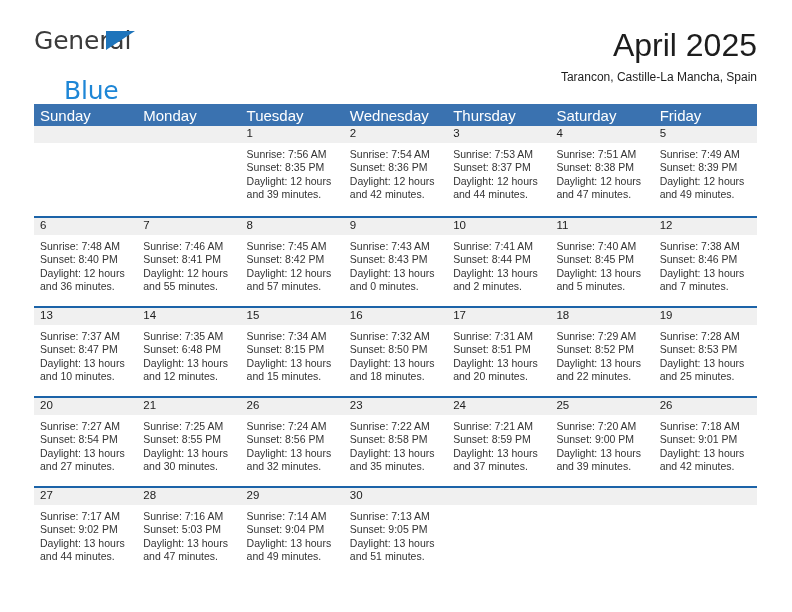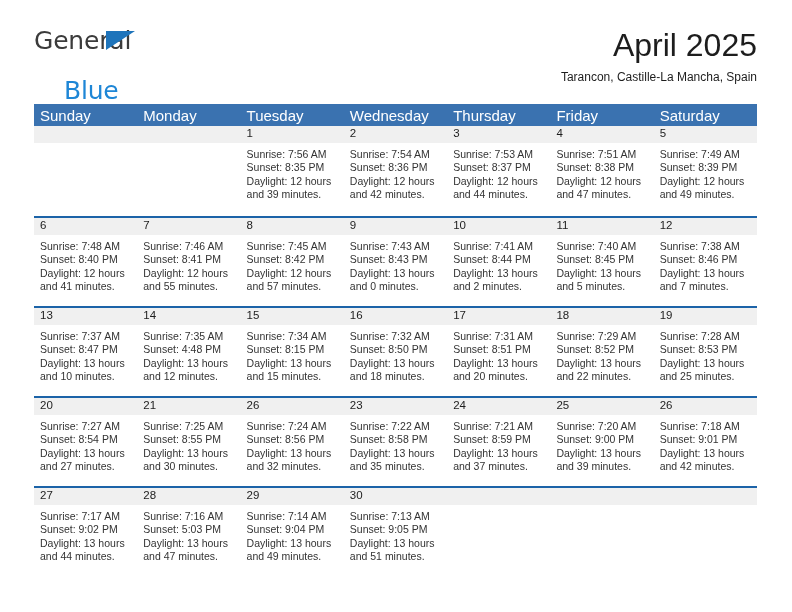--- a/index.html
+++ b/index.html
@@ -176,22 +176,22 @@
 
   </div>
 
   <div class="calendar">
     <div class="weekday-row" id="weekday-row">
         <div class="weekday-cell">Sunday</div>
         <div class="weekday-cell">Monday</div>
         <div class="weekday-cell">Tuesday</div>
         <div class="weekday-cell">Wednesday</div>
         <div class="weekday-cell">Thursday</div>
+        <div class="weekday-cell">Saturday</div>
         <div class="weekday-cell">Friday</div>
-        <div class="weekday-cell">Saturday</div>
       </div>
     <div id="weeks-container">
         <div class="week-row first">
           <div class="day-cell blank">
             <div class="day-num-strip"></div>
           </div>
           <div class="day-cell blank">
             <div class="day-num-strip"></div>
           </div>
           <div class="day-cell">
@@ -240,21 +240,21 @@
             </div>
           </div>
         </div>
         <div class="week-row">
           <div class="day-cell">
             <div class="day-num-strip">6</div>
             <div class="day-body">
               <div class="day-line">Sunrise: 7:48 AM</div>
               <div class="day-line">Sunset: 8:40 PM</div>
               <div class="day-line">Daylight: 12 hours</div>
-              <div class="day-line">and 41 minutes.</div>
+              <div class="day-line">and 36 minutes.</div>
             </div>
           </div>
           <div class="day-cell">
             <div class="day-num-strip">7</div>
             <div class="day-body">
               <div class="day-line">Sunrise: 7:46 AM</div>
               <div class="day-line">Sunset: 8:41 PM</div>
               <div class="day-line">Daylight: 12 hours</div>
               <div class="day-line">and 55 minutes.</div>
             </div>
@@ -312,21 +312,21 @@
               <div class="day-line">Sunrise: 7:37 AM</div>
               <div class="day-line">Sunset: 8:47 PM</div>
               <div class="day-line">Daylight: 13 hours</div>
               <div class="day-line">and 10 minutes.</div>
             </div>
           </div>
           <div class="day-cell">
             <div class="day-num-strip">14</div>
             <div class="day-body">
               <div class="day-line">Sunrise: 7:35 AM</div>
-              <div class="day-line">Sunset: 4:48 PM</div>
+              <div class="day-line">Sunset: 6:48 PM</div>
               <div class="day-line">Daylight: 13 hours</div>
               <div class="day-line">and 12 minutes.</div>
             </div>
           </div>
           <div class="day-cell">
             <div class="day-num-strip">15</div>
             <div class="day-body">
               <div class="day-line">Sunrise: 7:34 AM</div>
               <div class="day-line">Sunset: 8:15 PM</div>
               <div class="day-line">Daylight: 13 hours</div>

